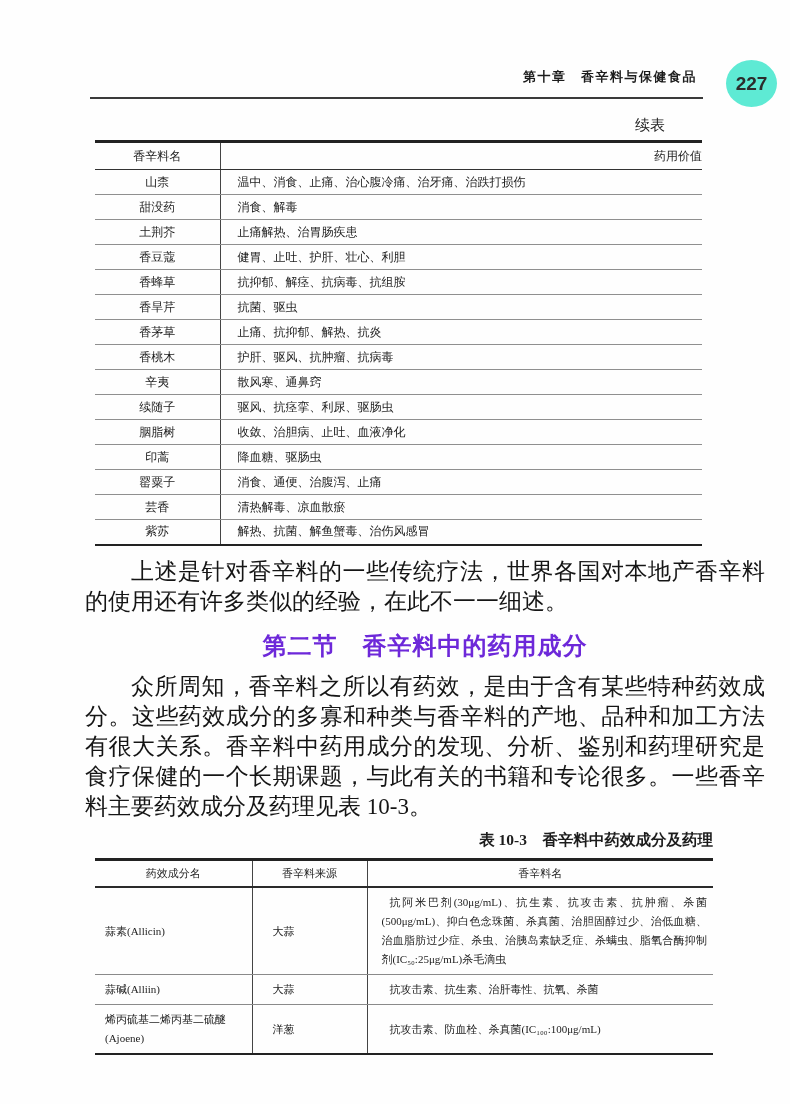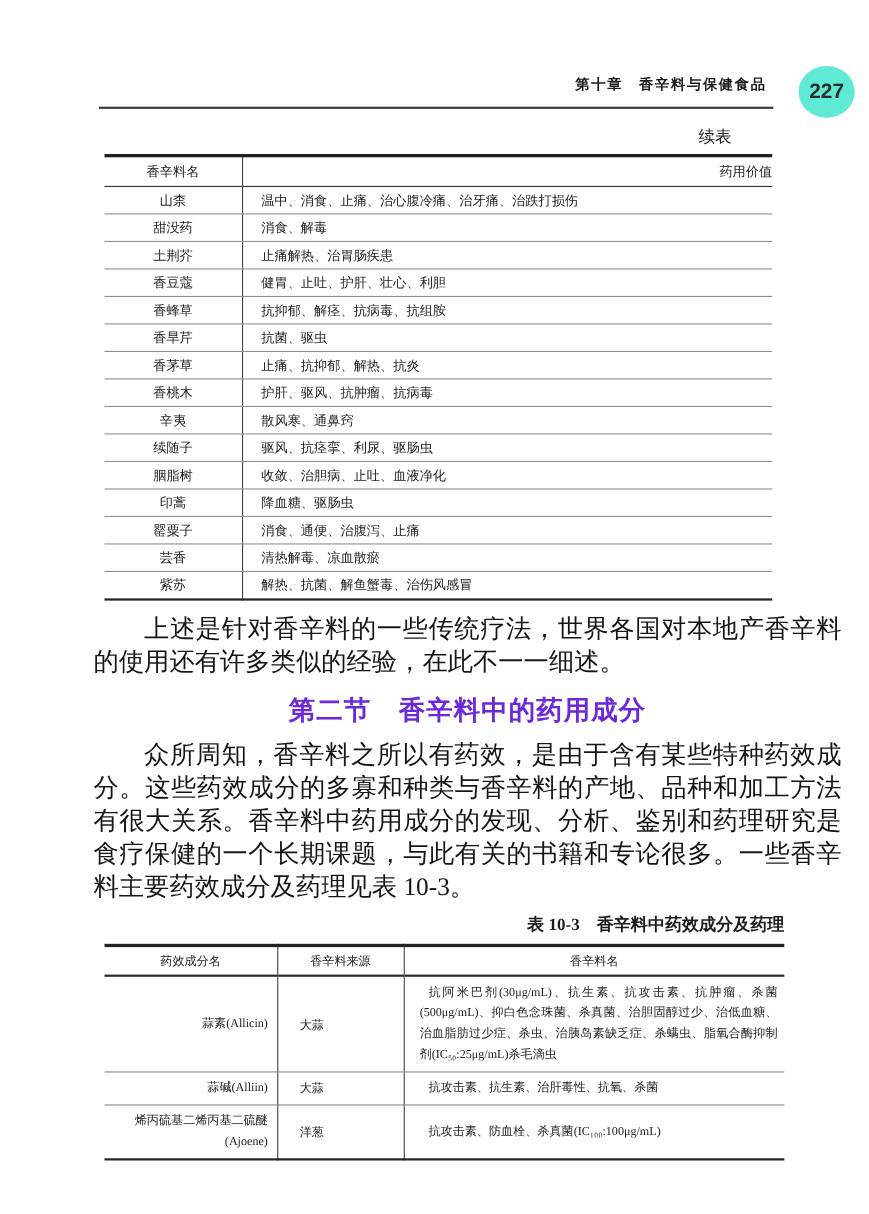--- a/index.html
+++ b/index.html
@@ -68,21 +68,21 @@
     text-align: right; font-weight: bold; font-size: 15.5px;
   }
   .tbl2 { width: 618px; font-size: 11px; }
   .tbl2 th {
     height: 28px; font-weight: normal; text-align: center;
     border-bottom: 2px solid #2a2a2a;
   }
   .tbl2 td { border-bottom: 1px solid #8a8a8a; vertical-align: middle; padding: 5px 0; }
   .tbl2 tbody tr:last-child td { border-bottom: none; }
   .tbl2 th.c1, .tbl2 td.c1, .tbl2 th.c2, .tbl2 td.c2 { border-right: 1.2px solid #444; }
-  .tbl2 td.c1 { padding-left: 10px; padding-right: 8px; line-height: 19px; text-align: right; }
+  .tbl2 td.c1 { padding-left: 10px; padding-right: 8px; line-height: 19px; }
   .tbl2 td.c2 { padding-left: 20px; }
   .tbl2 td.c3 { padding-left: 14px; padding-right: 6px; line-height: 19px; text-indent: 8px; text-align: justify; }
 </style>
 </head>
 <body>
 
 <div class="page">
 
   <div class="chapter-title">第十章　香辛料与保健食品</div>
   <div class="page-circle">

